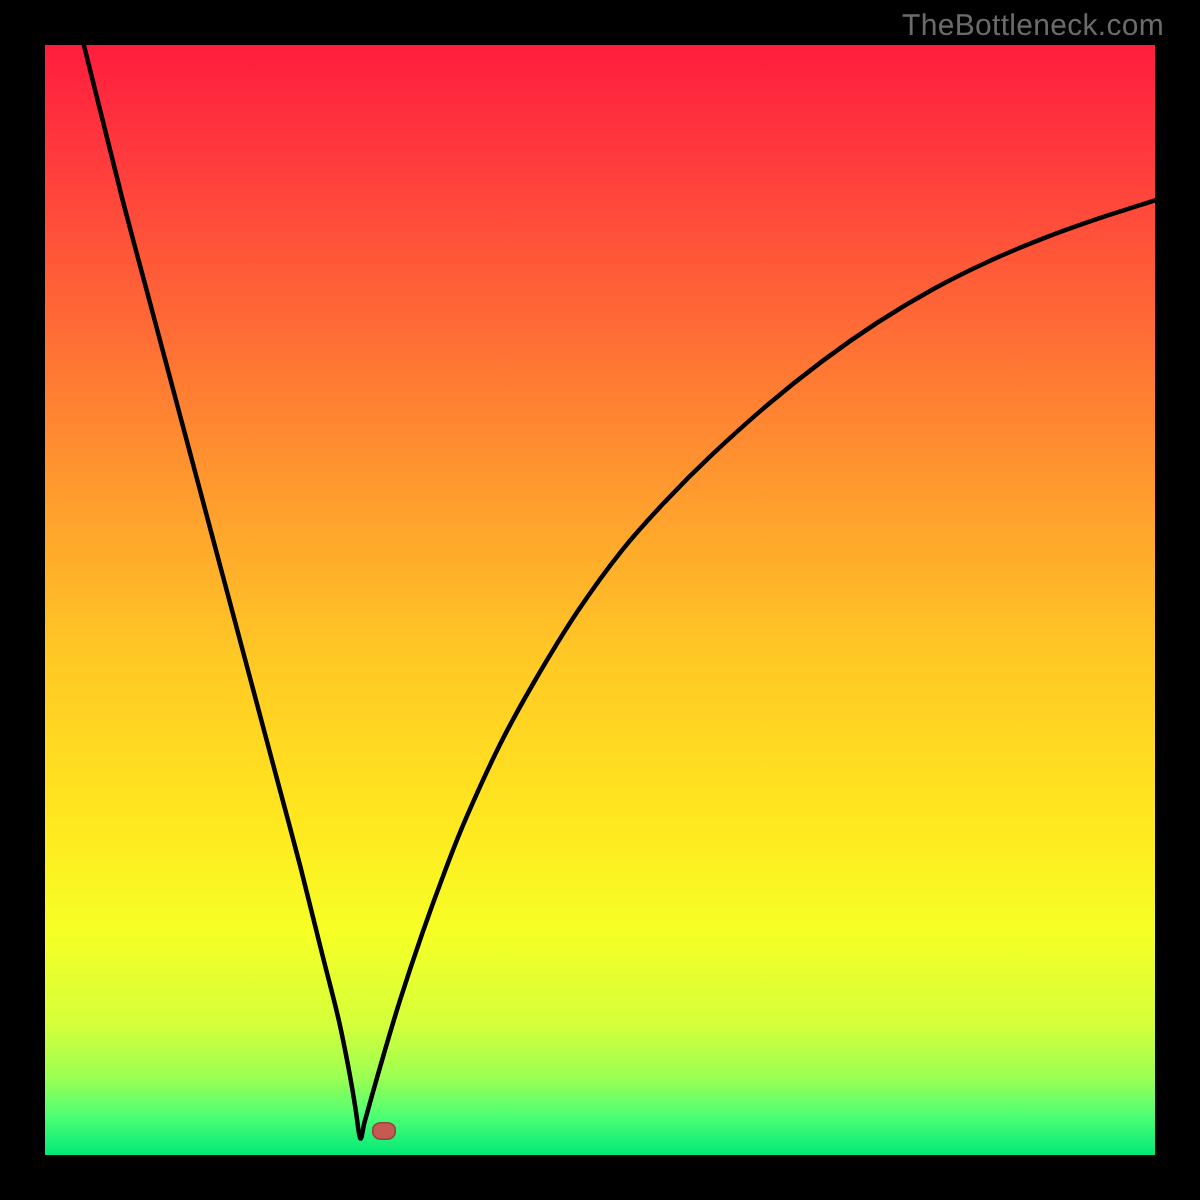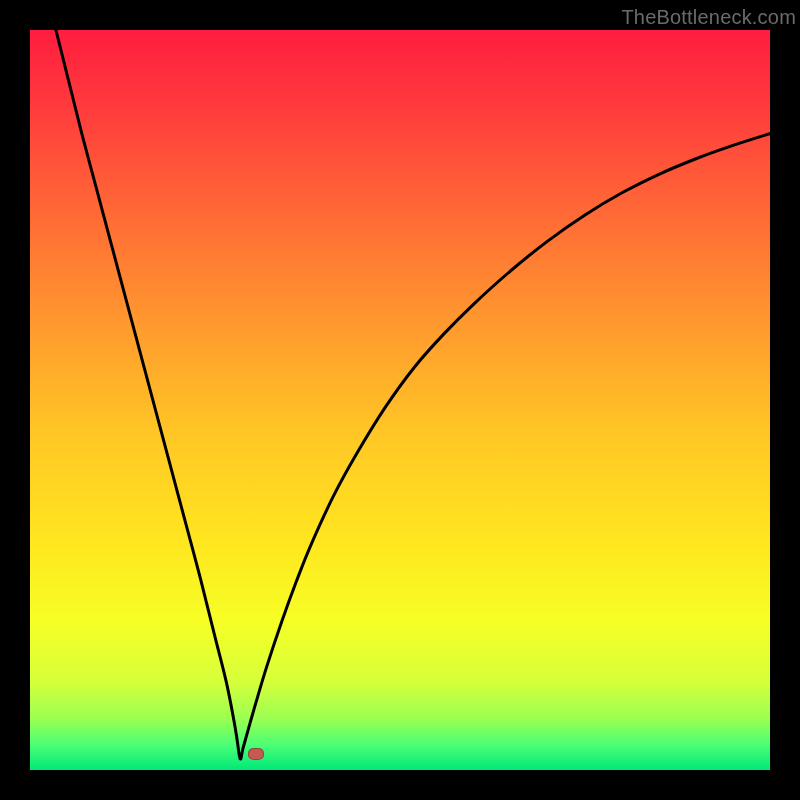--- a/index.html
+++ b/index.html
@@ -21,21 +21,21 @@
     position: absolute;
     left: 30px;
     top: 30px;
     width: 740px;
     height: 740px;
     overflow: hidden;
   }
   .watermark {
     position: absolute;
     top: 6px;
-    right: 4px;
+    right: 24px;
     color: #6b6b6b;
     font-size: 20px;
     font-weight: 400;
     letter-spacing: 0.2px;
     font-family: Arial, Helvetica, sans-serif;
   }
   .marker {
     position: absolute;
     width: 16px;
     height: 12px;

